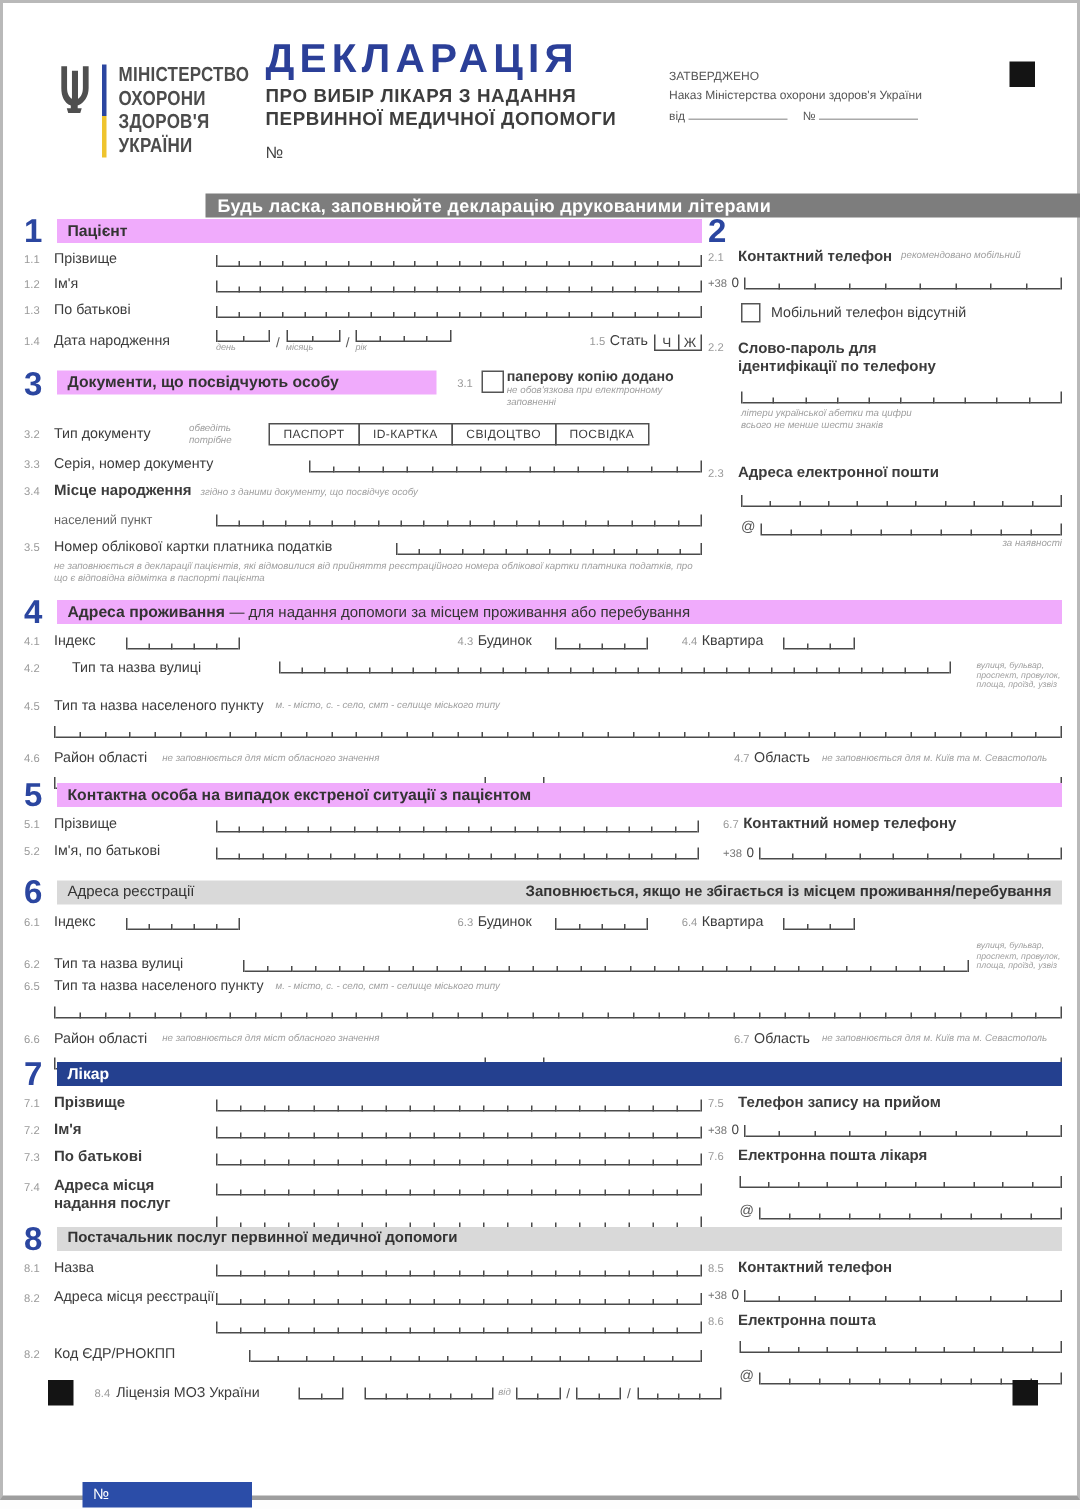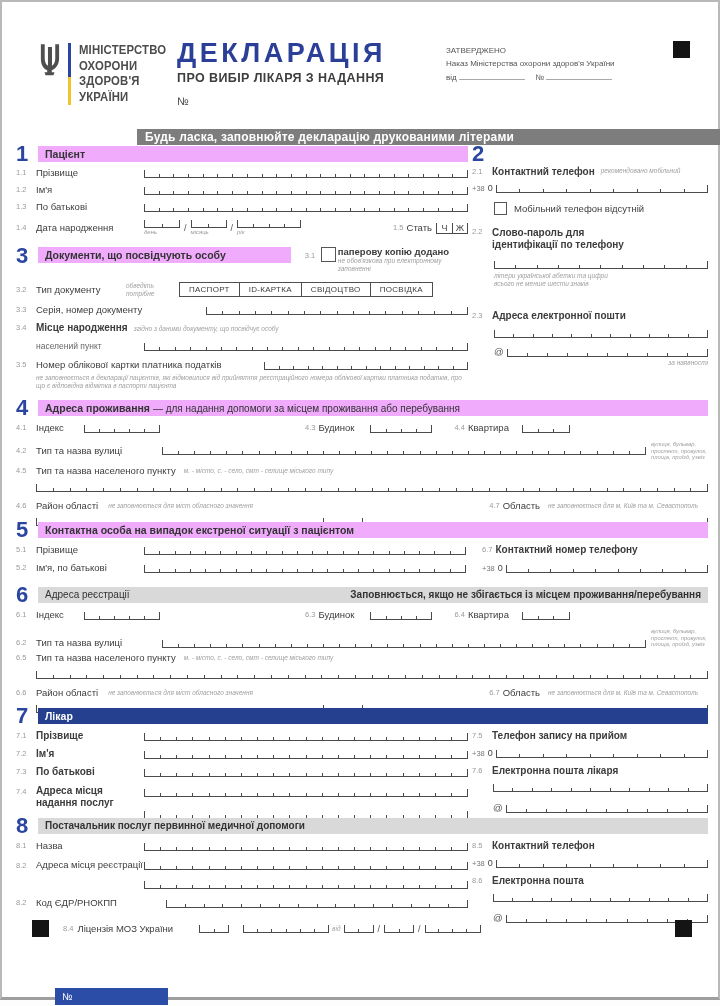--- a/index.html
+++ b/index.html
@@ -24,21 +24,21 @@
   .banner-g { background:#d9d9d9; height:16px; line-height:16px; font-size:10px; color:#333; padding:0 7px; }
   .banner-n { background:#24408f; height:16px; line-height:16px; font-size:10.5px; font-weight:bold; color:#fff; padding:0 7px; }
   .pfx { font-size:7.5px; color:#777; padding:0 2px 0 0; }
   .zero { font-size:9px; color:#444; padding:0 3px 0 1px; }
   .at { font-size:9.5px; color:#555; padding-right:3px; }
 
   
   .logo-wrap { position:absolute; left:36px; top:40px; display:flex; }
   .ministry { font-size:13.5px; font-weight:bold; color:#4c4c4c; line-height:15.5px; letter-spacing:.2px; transform:scaleX(.84); transform-origin:0 0; white-space:nowrap; }
   .vbar { width:3px; height:62px; margin:1px 8px 0 7px; background:linear-gradient(#2b46a0 0 55%, #efc42e 55% 100%); }
-  .title-block { position:absolute; left:175px; top:36px; }
+  .title-block { position:absolute; left:175px; top:22px; }
   .main-title { font-size:27px; font-weight:bold; color:#2b3f98; letter-spacing:3.5px; }
   .subtitle { font-size:12.5px; font-weight:bold; color:#3d3d3d; line-height:15px; letter-spacing:.4px; margin-top:2px; }
   .hdr-no { font-size:11px; color:#444; margin-top:9px; }
   .approved { position:absolute; left:444px; top:44px; width:225px; font-size:8px; color:#555; }
   .approved .l1 { margin-bottom:4px; }
   .approved .l2 { margin-bottom:5px; }
   .uline { display:inline-block; width:66px; border-bottom:1px solid #aaa; height:7px; }
 
   .instr { position:absolute; left:135px; top:127px; width:586px; background:#7d7d7d; color:#fff; font-weight:bold; font-size:12px; height:16px; line-height:16px; padding-left:8px; letter-spacing:.2px; }
 
@@ -70,20 +70,21 @@
       <div>ОХОРОНИ</div>
       <div>ЗДОРОВ'Я</div>
       <div>УКРАЇНИ</div>
     </span>
   </div>
 
   <div class="title-block">
     <div class="main-title">ДЕКЛАРАЦІЯ</div>
     <div class="subtitle">
       <div>ПРО ВИБІР ЛІКАРЯ З НАДАННЯ</div>
+      <div>ПЕРВИННОЇ МЕДИЧНОЇ ДОПОМОГИ</div>
     </div>
     <div class="hdr-no">№</div>
   </div>
 
   <div class="approved">
     <div class="l1">ЗАТВЕРДЖЕНО</div>
     <div class="l2">Наказ Міністерства охорони здоров'я України</div>
     <div>
       <span>від</span>
       <span class="uline"></span>
@@ -442,21 +443,21 @@
         </div>
       <span style="width:22px;"></span>
       <span class="fnum" style="width:auto; margin-right:3px;">4.4</span>
       <span class="flabel" style="width:54px;">Квартира</span>
       <div class="comb" style="width:48px;">
           <i></i>
           <i></i>
           <i></i>
         </div>
     </div>
-    <div class="row" style="margin-top:8px; align-items:center;">
+    <div class="row" style="margin-top:8px; align-items:flex-start;gap:12px;">
       <span class="fnum">4.2</span>
       <span class="flabel" style="width:126px;">Тип та назва вулиці</span>
       <div class="comb grow">
           <i></i>
           <i></i>
           <i></i>
           <i></i>
           <i></i>
           <i></i>
           <i></i>

